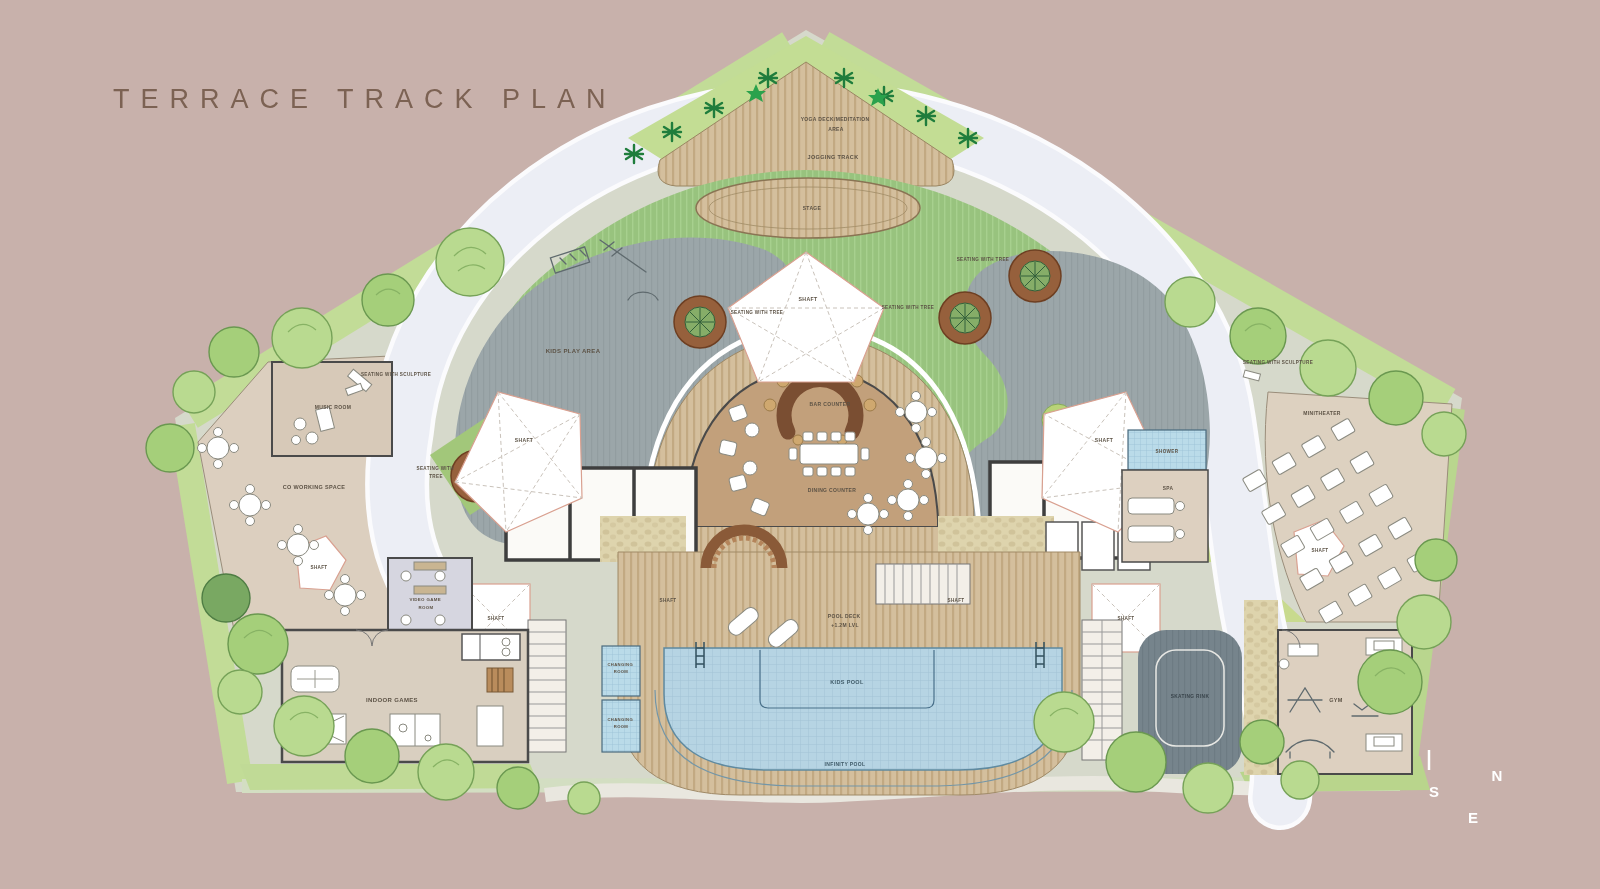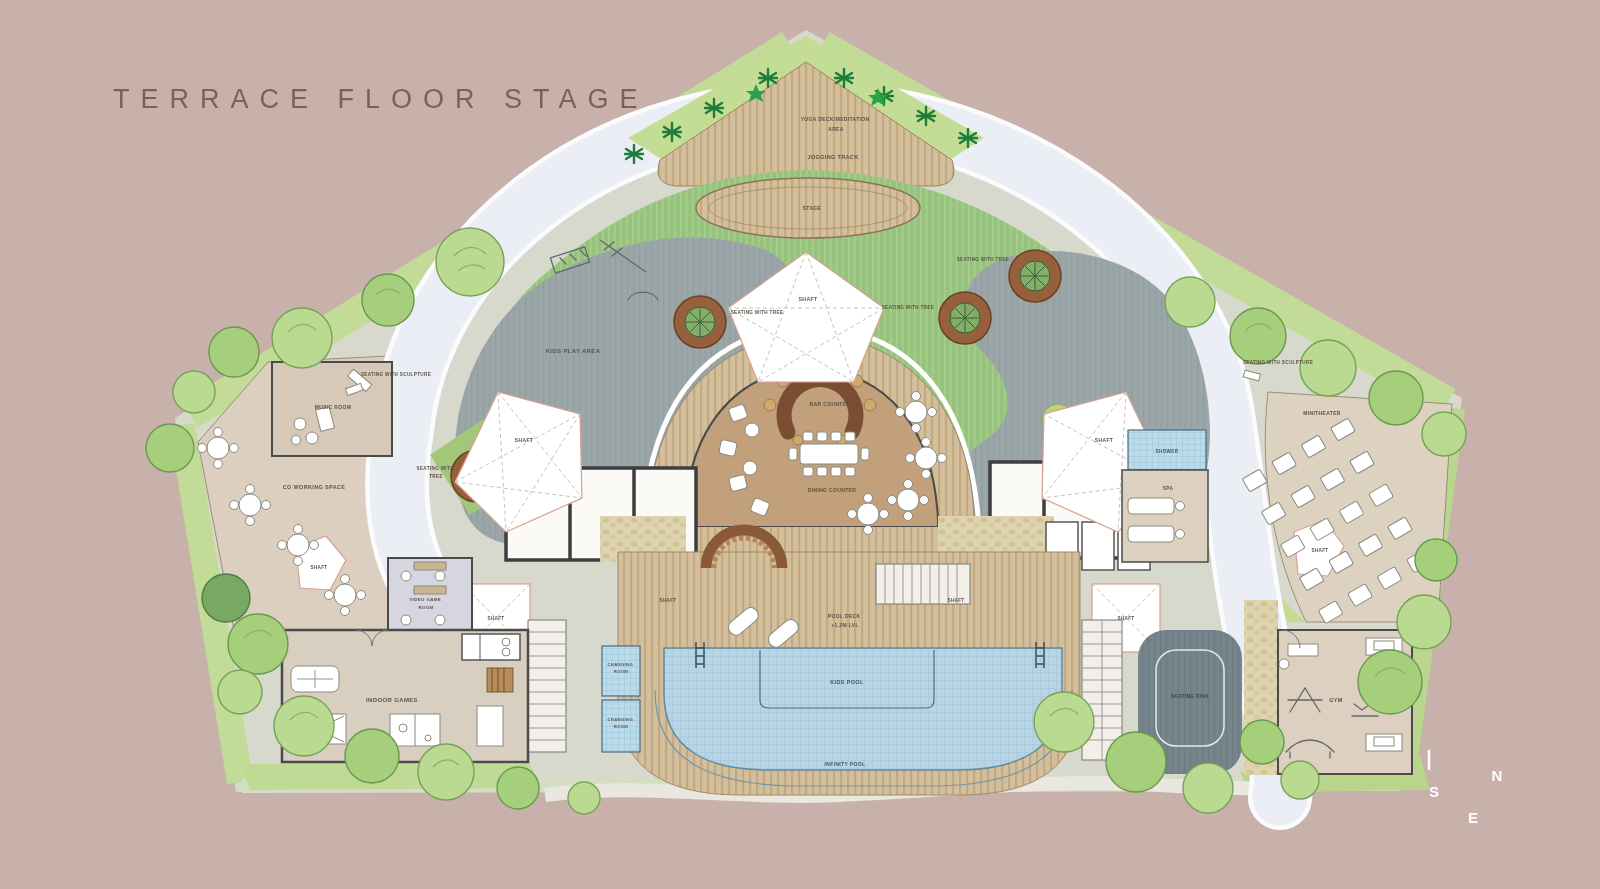--- a/index.html
+++ b/index.html
@@ -24,21 +24,21 @@
   .furn{fill:#ffffff;stroke:#8a8a80;stroke-width:1;}
   .glyph{fill:none;stroke:#5f6a6e;stroke-width:1.3;stroke-linecap:round;}
   .stair{fill:#f3efe8;stroke:#777;stroke-width:1;}
   .stairLn{stroke:#999;stroke-width:1;}
   .palm{fill:none;stroke:#1f7d3c;stroke-width:2.4;stroke-linecap:round;}
 </style>
 </head>
 <body>
 
 <div class="stage-wrap">
-<div class="title">TERRACE FLOOR STAGE</div>
+<div class="title">TERRACE TRACK PLAN</div>
 
 <svg width="1600" height="889" viewBox="0 0 1600 889">
 <defs>
   <pattern id="pWood" width="7" height="12" patternUnits="userSpaceOnUse">
     <rect width="7" height="12" fill="#d4bf9d"></rect>
           <rect width="2.2" height="12" fill="#c2a982"></rect>
   </pattern>
   <pattern id="pGrass" width="6" height="14" patternUnits="userSpaceOnUse">
     <rect width="6" height="14" fill="#98c37e"></rect>
           <rect x="2" width="1.4" height="14" fill="#a9d391" opacity=".85"></rect>

